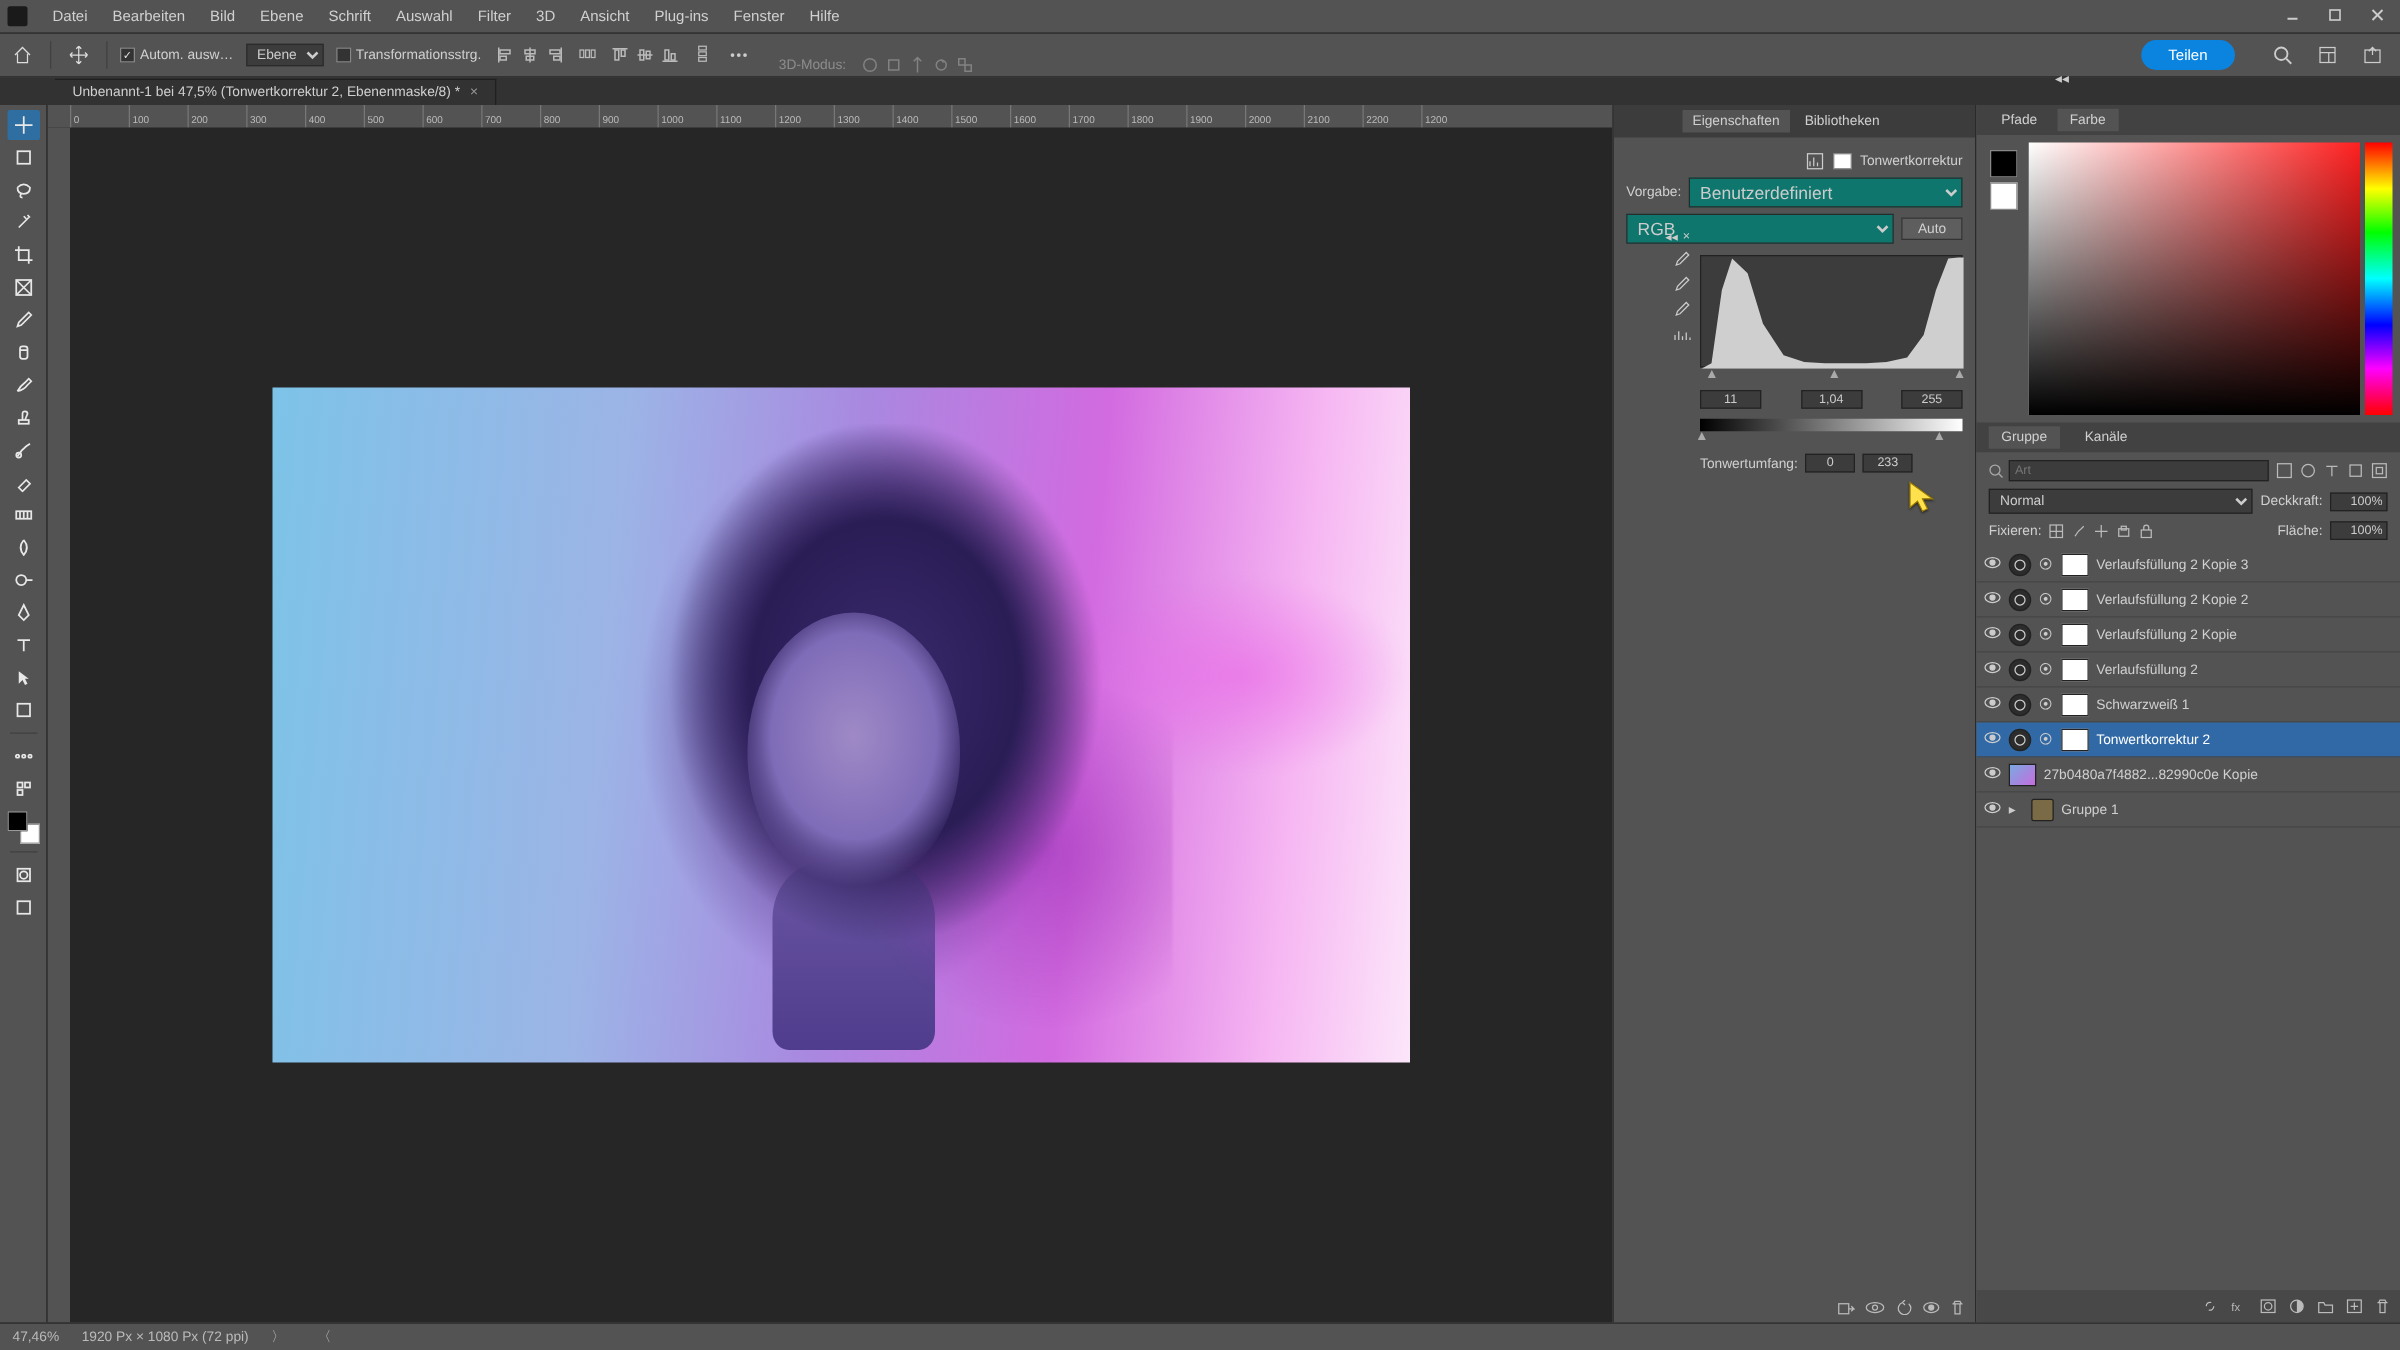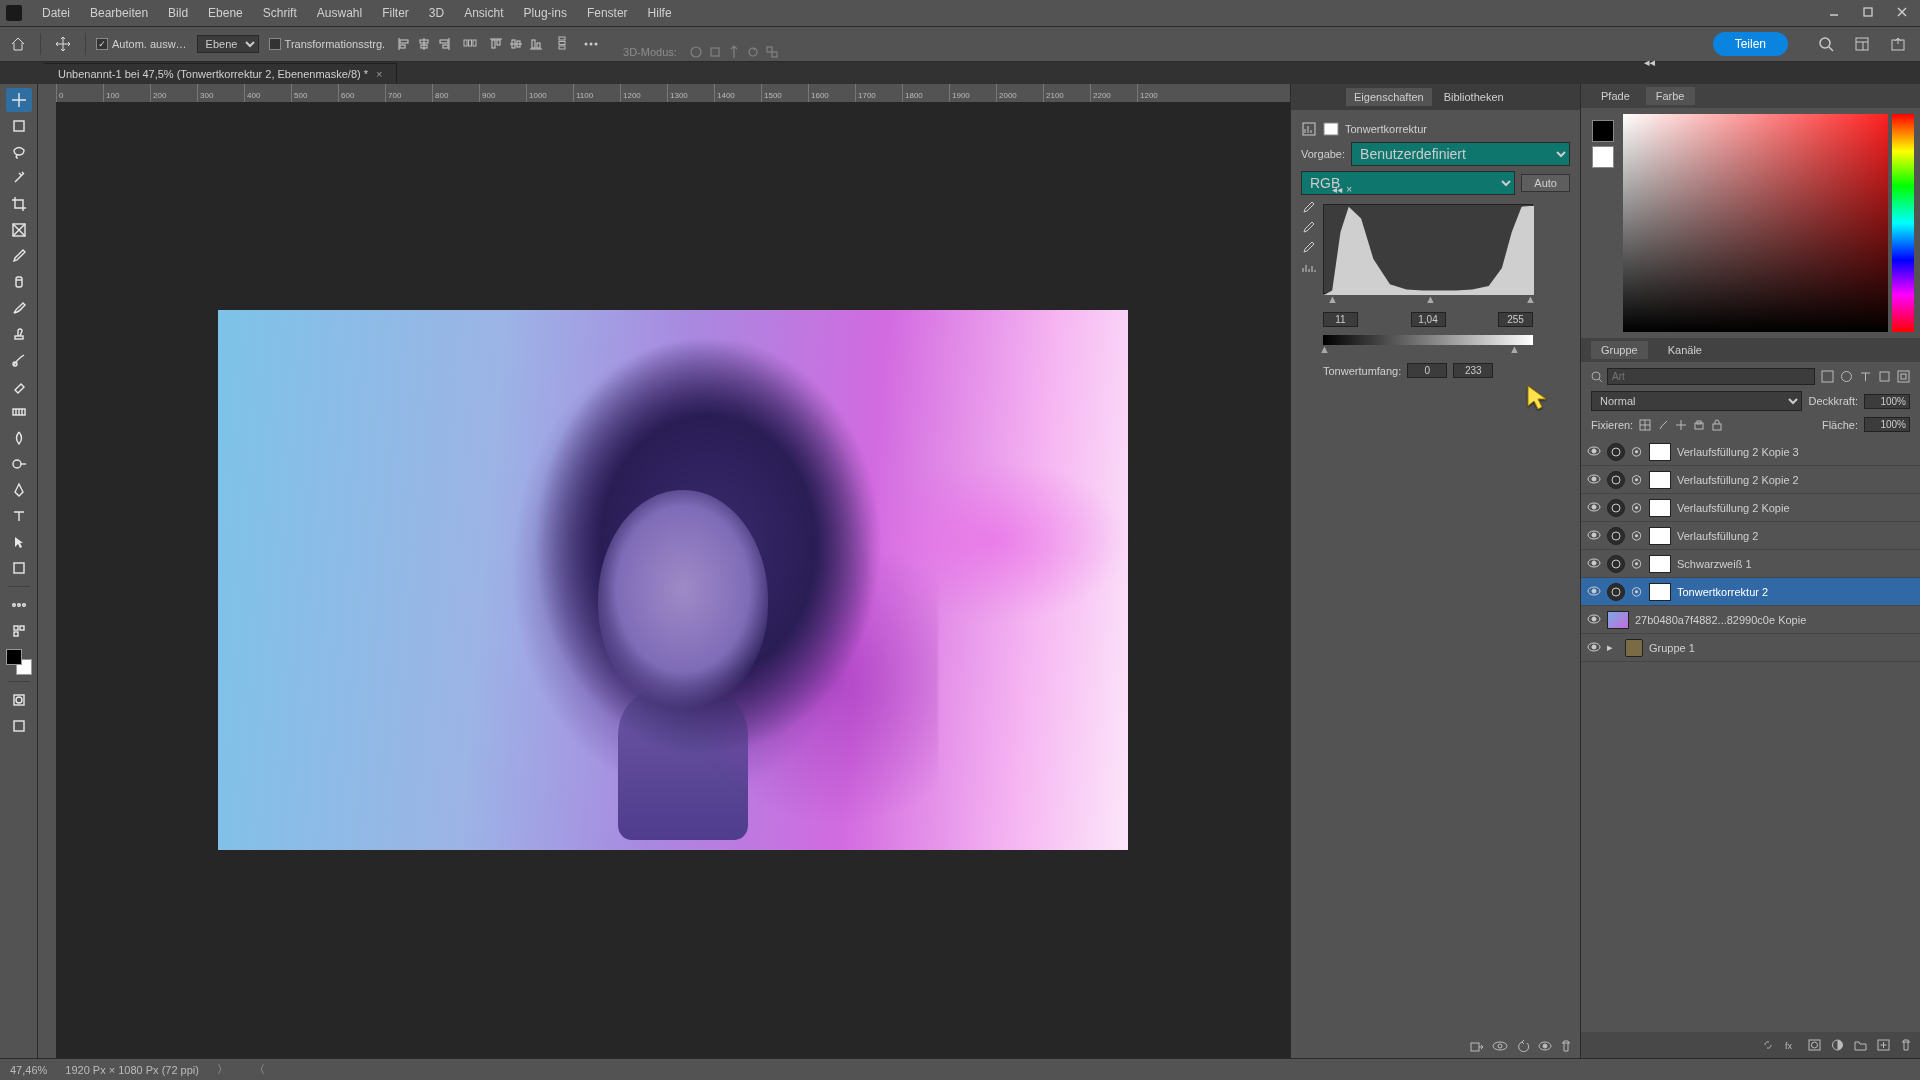--- a/index.html
+++ b/index.html
@@ -72,28 +72,28 @@
 #artwork .glow-r { position:absolute; top:150px; right:0; width:270px; height:160px;
   background:radial-gradient(ellipse at 50% 50%, rgba(232,100,230,0.6) 0%, rgba(0,0,0,0) 70%); filter:blur(4px);}
 
 
 #right-column { width:630px; background:#535353; display:flex; }
 #props-panel { width:290px; background:#535353; border-left:1px solid #2a2a2a; display:flex; flex-direction:column; font-size:11px; position:relative;}
 #props-panel .tab-row { display:flex; gap:4px; padding:4px 8px; background:#3c3c3c; }
 #props-panel .tab-row .ptab { padding:3px 8px; cursor:pointer; }
 #props-panel .tab-row .ptab.active { background:#535353;margin-left:47px; }
 #props-panel .body { padding:6px 10px; }
-#props-panel .ctl-row { display:flex; align-items:center; gap:6px; margin:5px 0; }
+#props-panel .ctl-row { display:flex; align-items:center; gap:6px; margin:5px 0;justify-content:flex-end; }
 #props-panel select { background:#0f766e; color:#ccc; border:1px solid #2a2a2a; padding:2px 4px; font-size:14px; }
 #props-panel .dd-wide { flex:1; }
 #props-panel .auto-btn { background:#5e5e5e; border:1px solid #333; padding:2px 12px; cursor:pointer; font-size:11px; }
 #histogram { width:210px; height:90px; background:#3c3c3c; border:1px solid #222; position:relative; margin-top:4px; }
 #histogram svg { position:absolute; top:0; left:0; }
 #input-values { display:flex; justify-content:space-between; width:210px; margin-top:10px; }
-#input-values input { width:35px; background:#3c3c3c; border:1px solid #222; color:#ccc; font-size:10px; text-align:center; padding:1px; }
+#input-values input { width:49px; background:#3c3c3c; border:1px solid #222; color:#ccc; font-size:10px; text-align:center; padding:1px; }
 #gradient-bar { width:210px; height:10px; background:linear-gradient(90deg,#000,#fff); margin-top:8px; position:relative; }
 #output-values { display:flex; align-items:center; gap:6px; margin-top:18px; }
 #output-values input { width:40px; background:#3c3c3c; border:1px solid #222; color:#ccc; font-size:10px; text-align:center; padding:1px; }
 #panel-footer-icons { position:absolute; bottom:6px; right:8px; display:flex; gap:8px; }
 #panel-footer-icons svg { stroke:#bbb; cursor:pointer; }
 
 .eyedropper-col { display:flex; flex-direction:column; gap:6px; }
 .eyedropper-col svg { stroke:#ccc; cursor:pointer; }
 
 #color-column { flex:1; background:#535353; display:flex; flex-direction:column; border-left:1px solid #2a2a2a; }

